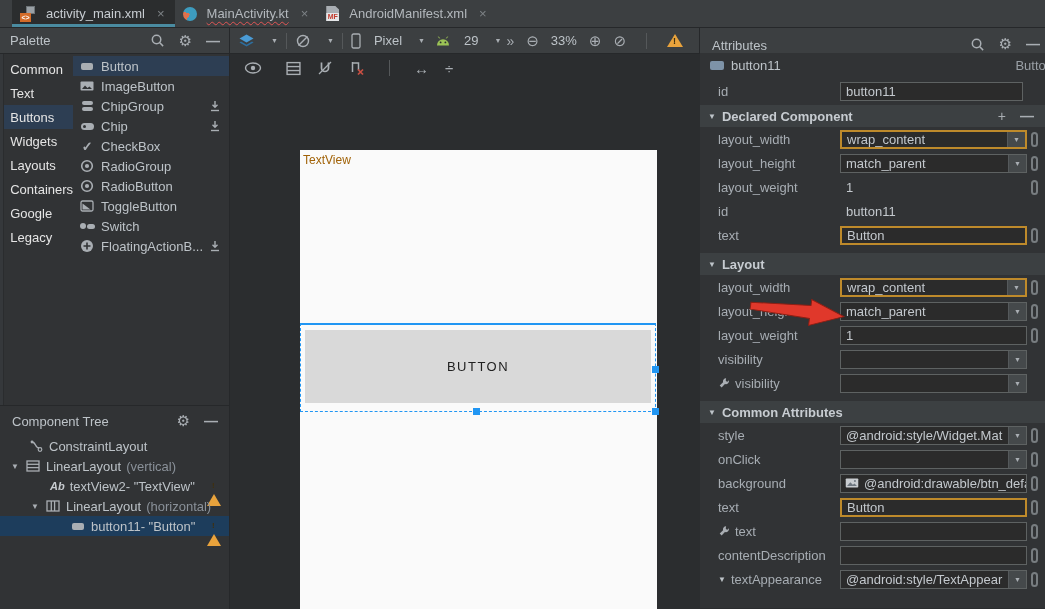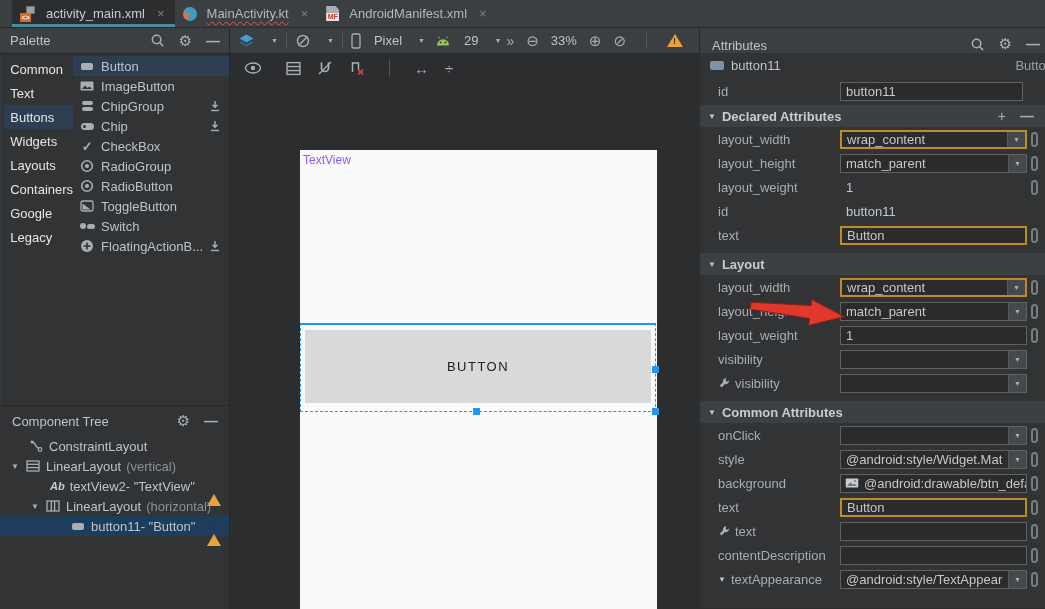--- a/index.html
+++ b/index.html
@@ -75,21 +75,21 @@
   .tnode .exp { width:10px; font-size:8px; color:#A9AEB3; text-align:center; flex:none; }
   .tnode .paren { color:#8A9199; }
   .tnode.selected { background:#1D3D5C; }
   .tnode .warnwrap { margin-left:auto; }
   .ab { font-size:11px; font-weight:bold; color:#C8CCD0; font-style:italic; }
 
   
   .canvas { position:absolute; left:230px; top:54px; width:470px; height:555px; background:#2B2D2F; }
   .canvas-toolbar { height:28px; display:flex; align-items:center; gap:16px; padding-left:14px; }
   .screen { position:absolute; left:70px; top:96px; width:357px; height:459px; background:#FAFAFA; }
-  .tv-label { position:absolute; left:3px; top:3px; font-size:12px; color:#8b5cf6; }
+  .tv-label { position:absolute; left:3px; top:3px; font-size:12px; color:#a16207; }
   .sel-box { position:absolute; left:0px; top:173px; width:356px; height:89px;
              border-top:2px solid #2196F3; border-left:1px dashed #2196F3; border-right:1px dashed #2196F3; border-bottom:1px dashed #2196F3; }
   .gray-btn { position:absolute; left:4px; right:4px; top:5px; bottom:8px; background:#D9D9D9;
               display:flex; align-items:center; justify-content:center; }
   .gray-btn span { font-size:13px; color:#212121; letter-spacing:1.5px; font-weight:500; }
   .handle { position:absolute; width:7px; height:7px; background:#2196F3; }
   .h-right { right:-4px; top:41px; }
   .h-bottom { left:172px; bottom:-4px; }
   .h-corner { right:-4px; bottom:-4px; }
 
@@ -449,21 +449,21 @@
 
     <div class="idrow">
       <span class="attr-label">id</span>
       <div class="input">
           <span class="val">button11</span>
         </div>
     </div>
 
     <div class="sect">
       <span class="tri">▼</span>
-      <span class="sect-title">Declared Attributes</span>
+      <span class="sect-title">Declared Component</span>
       <span class="plusminus">
         <span>+</span>
         <span class="minus">—</span>
       </span>
     </div>
 
     <div class="attr-row">
       <span class="attr-label">layout_width</span>
       <div class="mid">
           <div class="combo hl">
@@ -584,36 +584,36 @@
     </div>
 
     <div class="gap"></div>
 
     <div class="sect">
       <span class="tri">▼</span>
       <span class="sect-title">Common Attributes</span>
     </div>
 
     <div class="attr-row">
+      <span class="attr-label">style</span>
+      <div class="mid">
+          <div class="combo">
+            <span class="val">@android:style/Widget.Mat</span>
+            <span class="dd">▼</span>
+          </div>
+        </div>
+      <span class="bslot">
+          <span class="bracket"></span>
+        </span>
+    </div>
+    <div class="attr-row">
       <span class="attr-label">onClick</span>
       <div class="mid">
           <div class="combo">
             <span class="val"></span>
-            <span class="dd">▼</span>
-          </div>
-        </div>
-      <span class="bslot">
-          <span class="bracket"></span>
-        </span>
-    </div>
-    <div class="attr-row">
-      <span class="attr-label">style</span>
-      <div class="mid">
-          <div class="combo">
-            <span class="val">@android:style/Widget.Mat</span>
             <span class="dd">▼</span>
           </div>
         </div>
       <span class="bslot">
           <span class="bracket"></span>
         </span>
     </div>
     <div class="attr-row">
       <span class="attr-label">background</span>
       <div class="mid">

